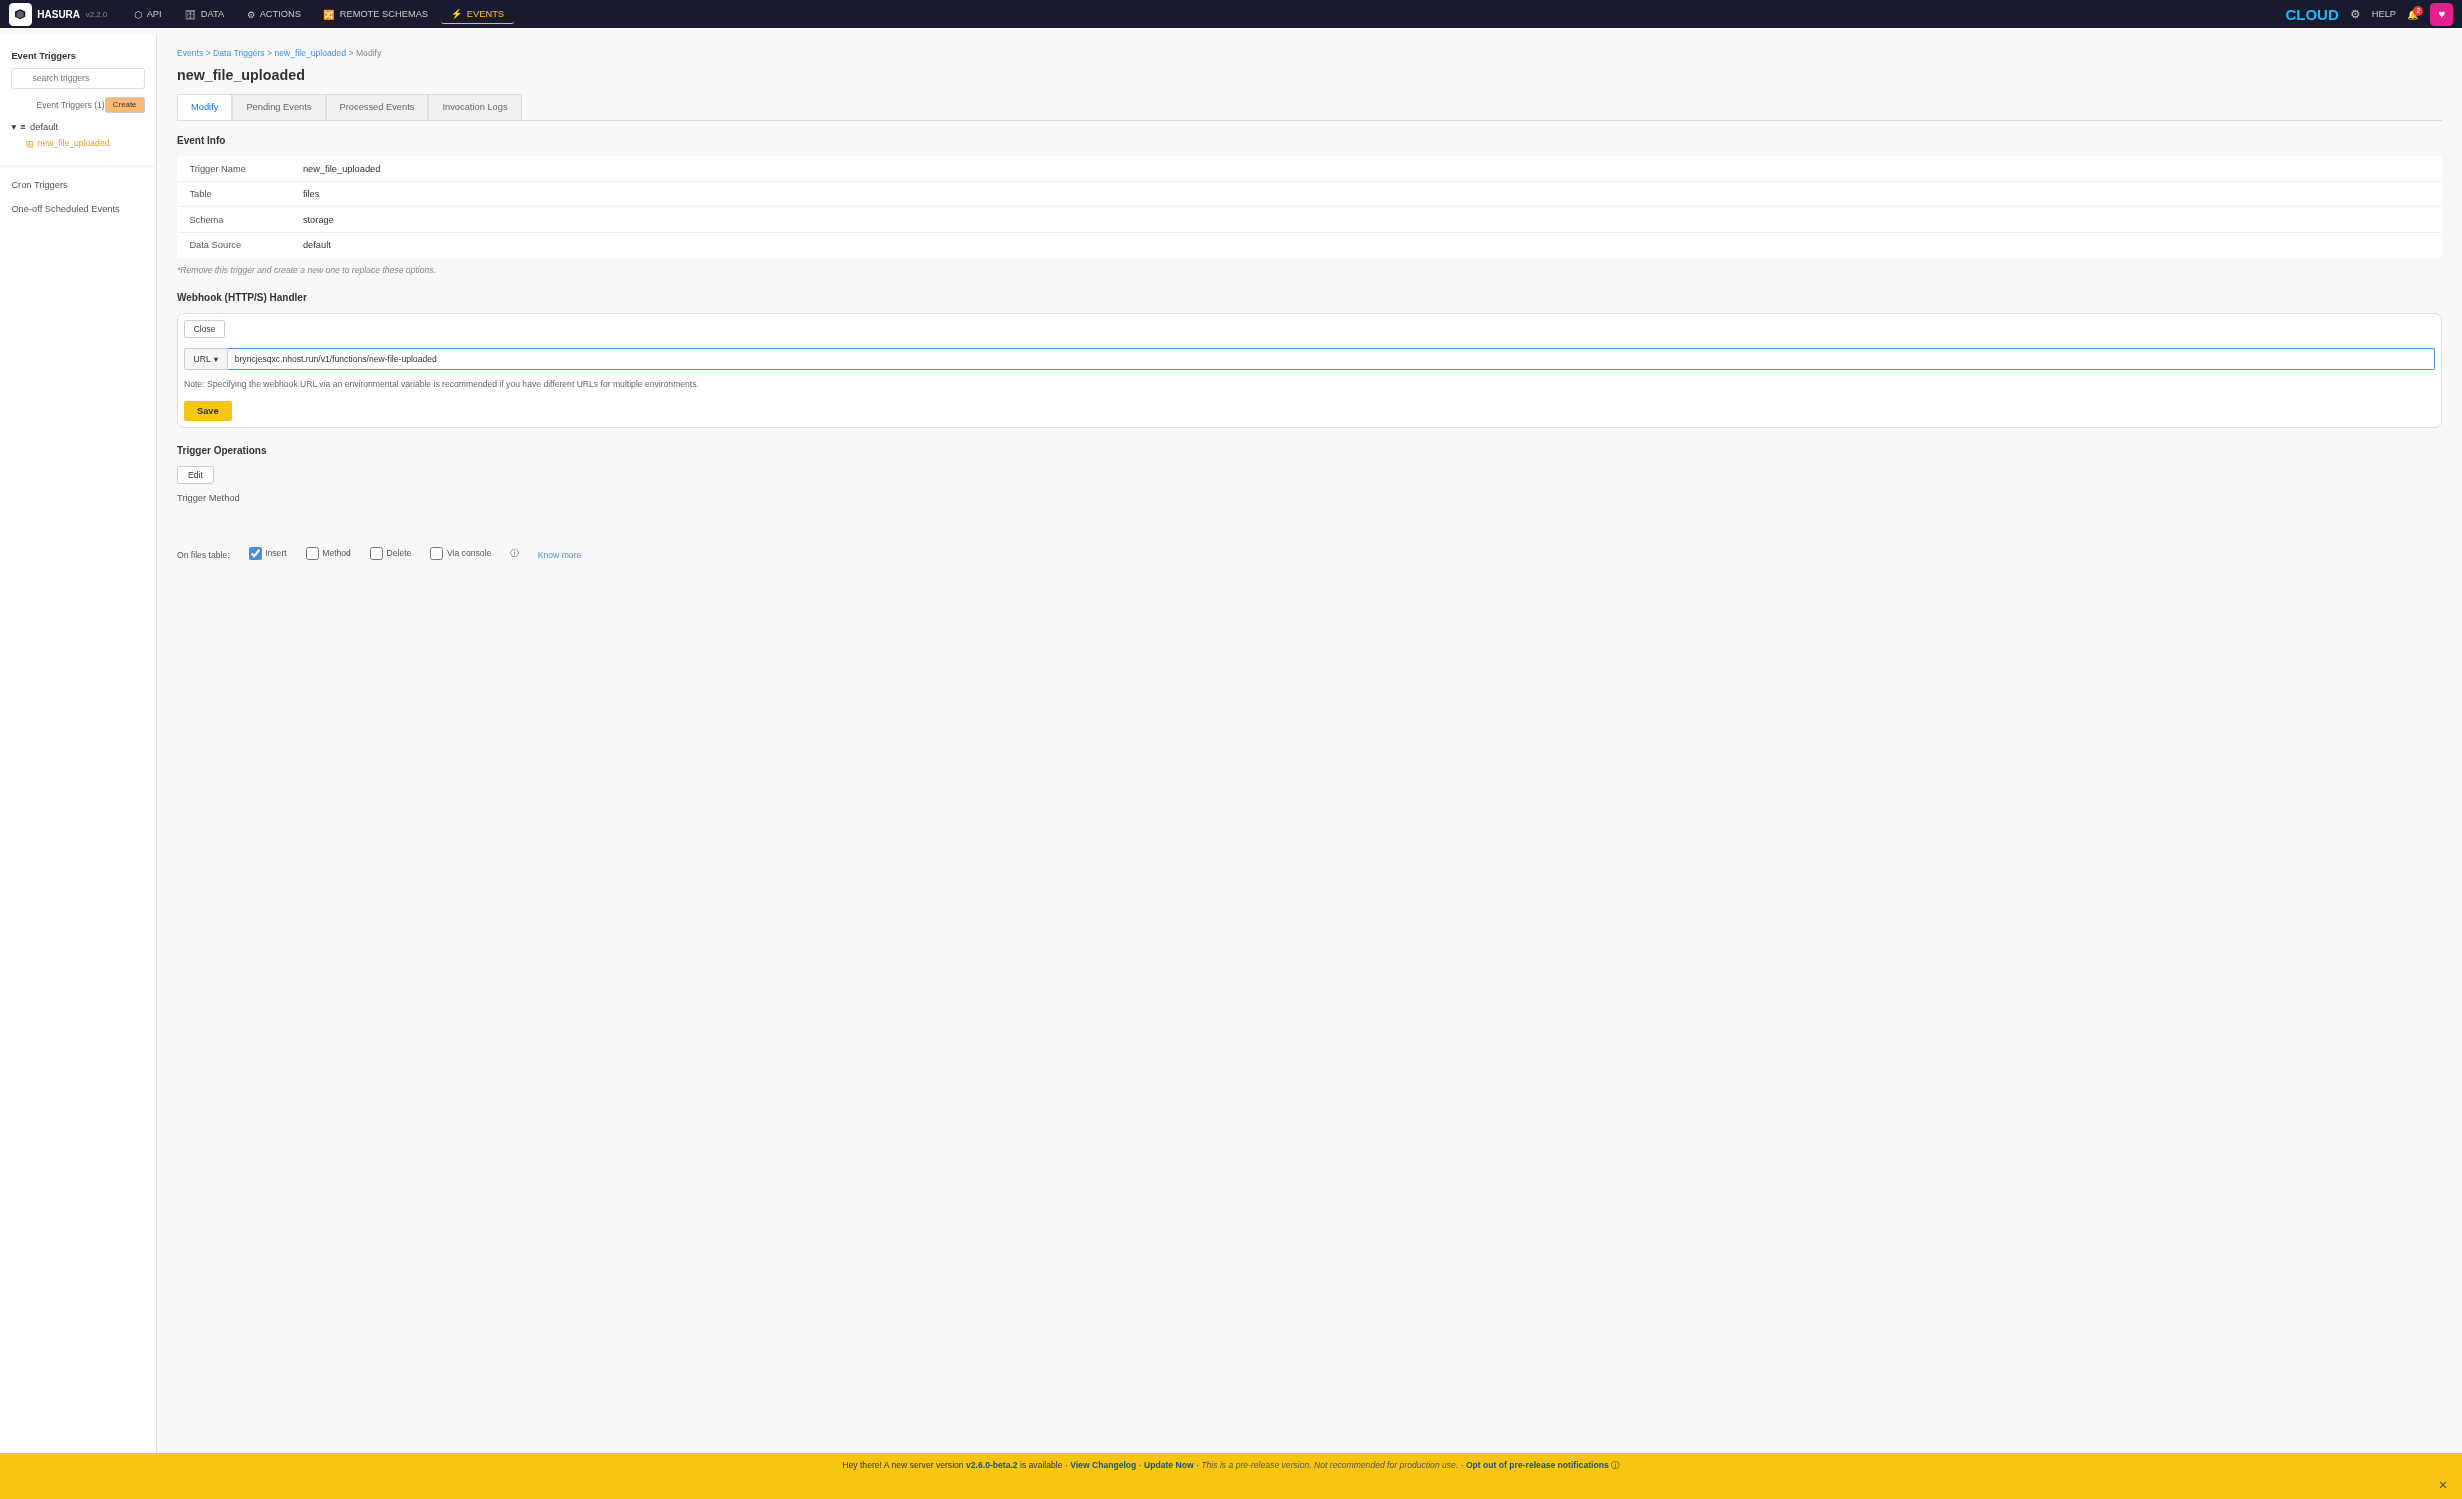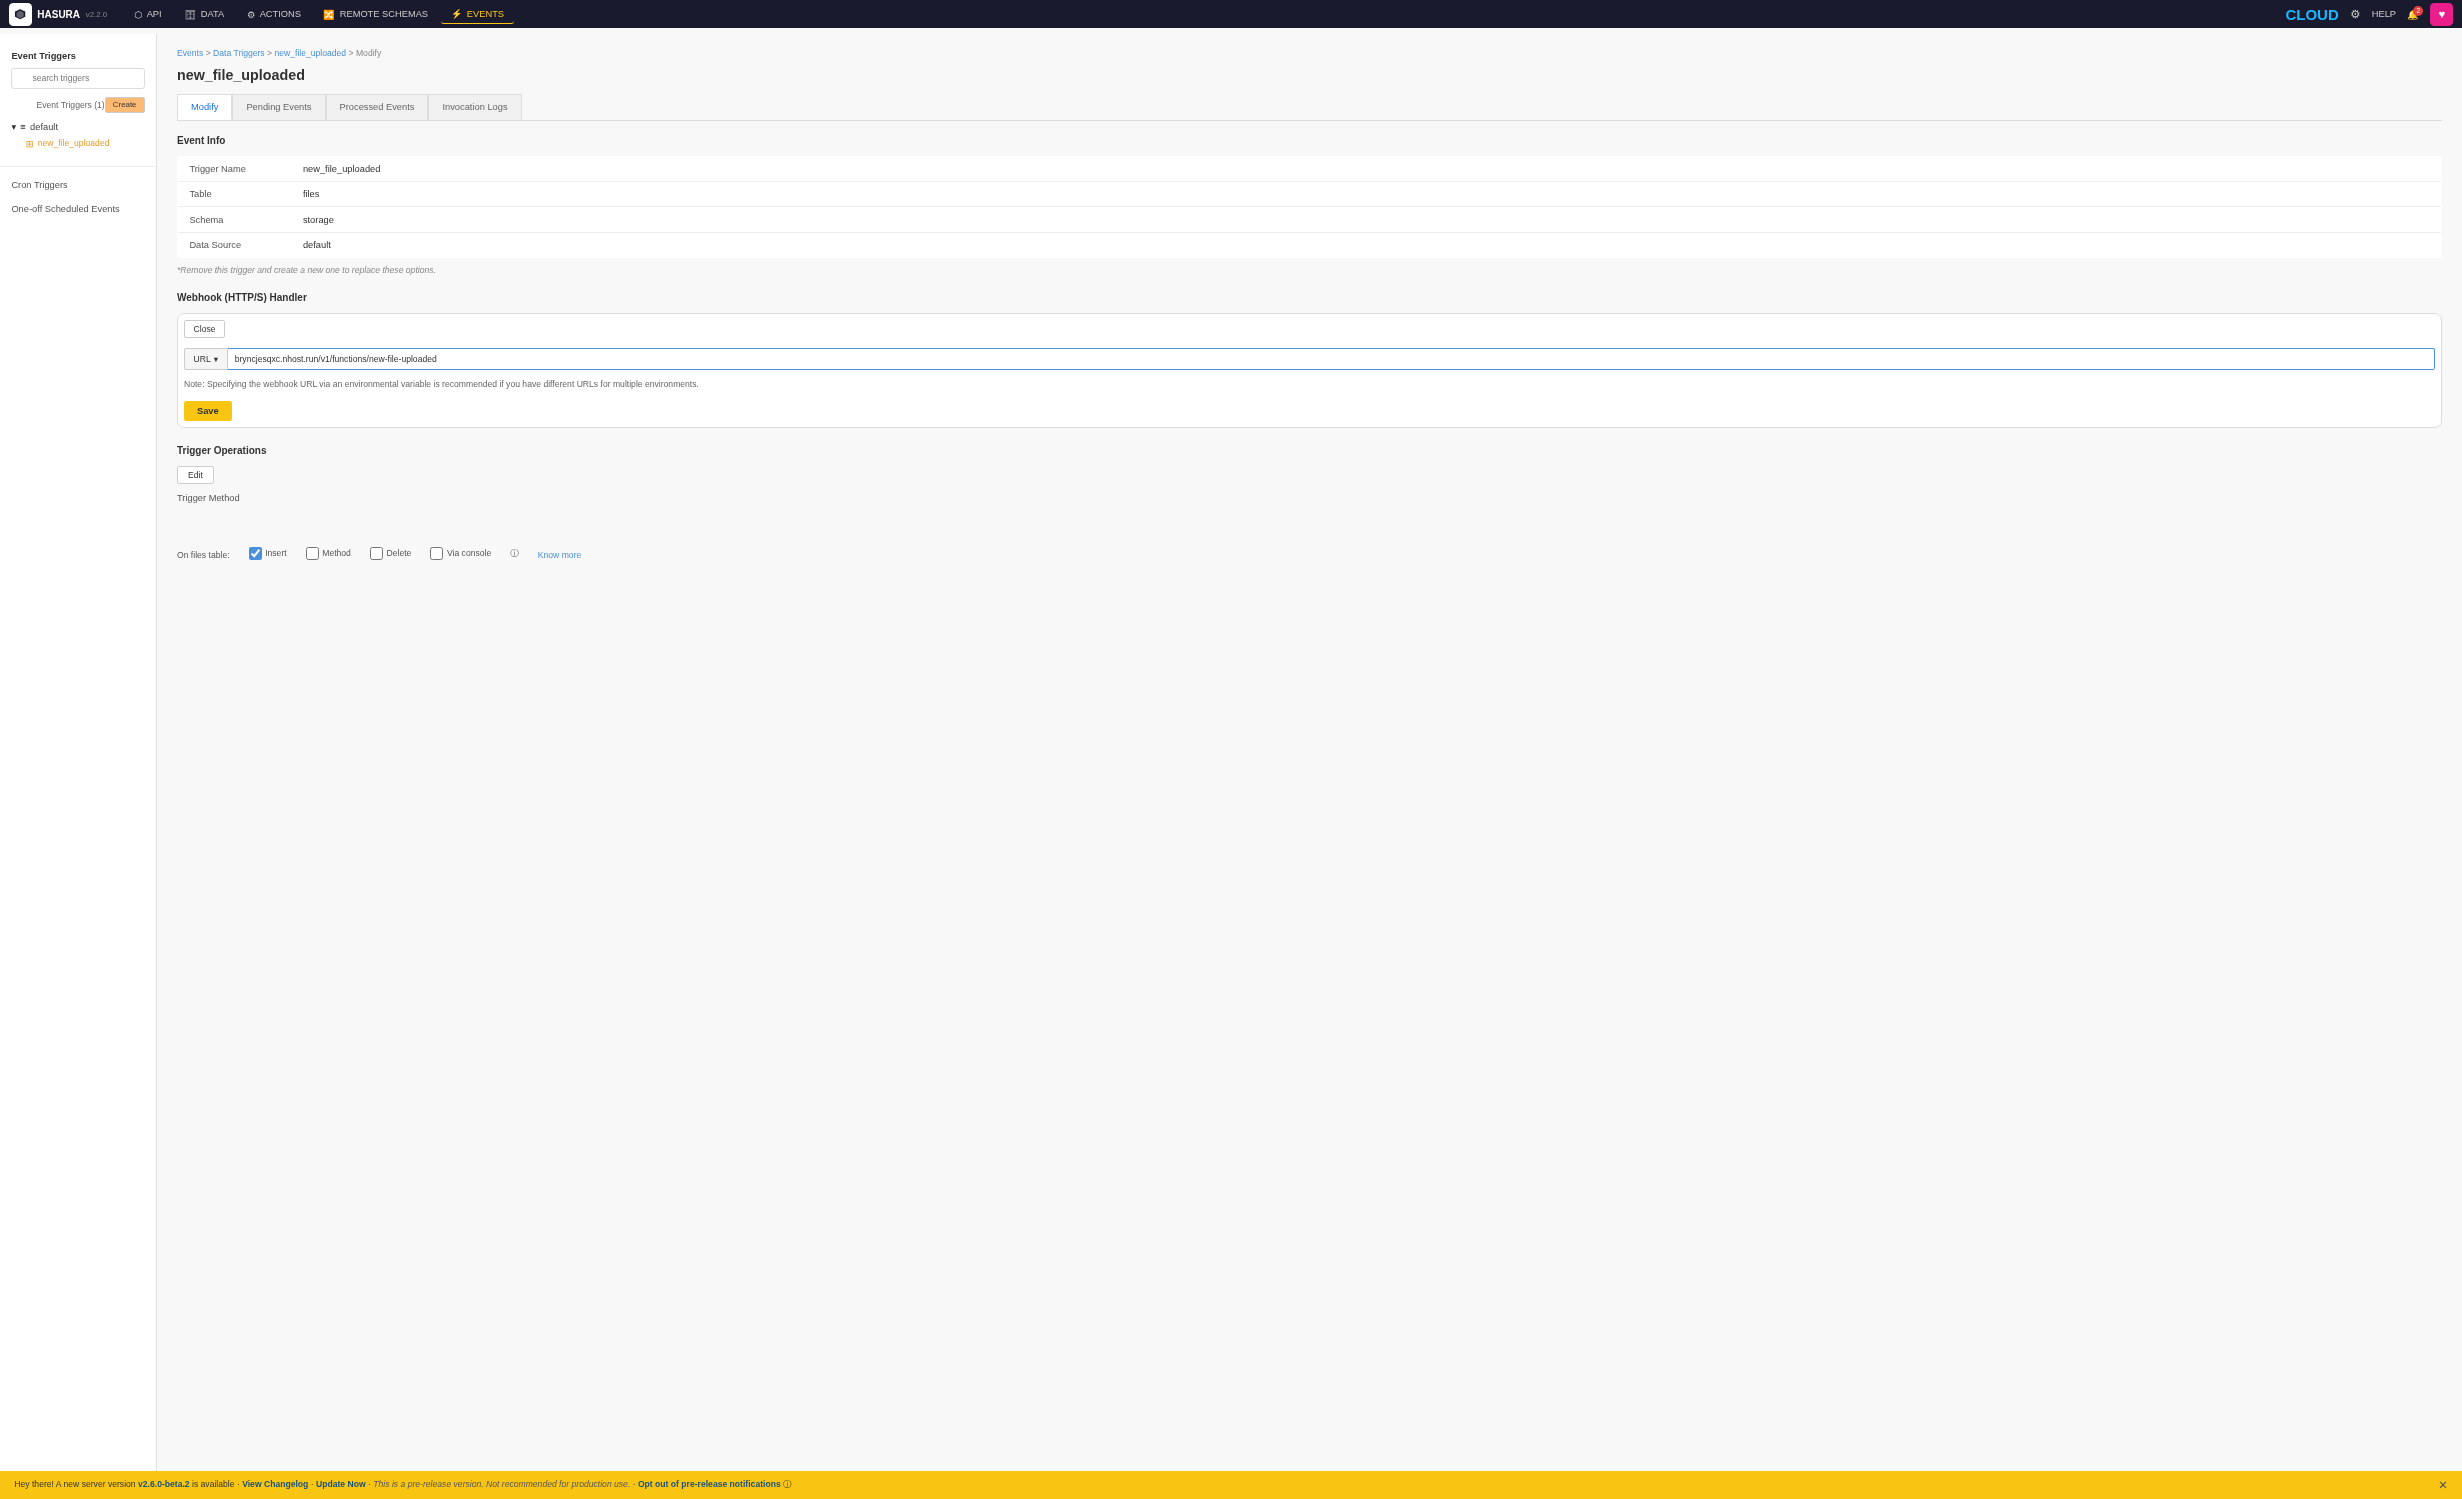--- a/index.html
+++ b/index.html
@@ -87,21 +87,21 @@
     .trigger-method-label { font-size: 9.3px; color: #555; margin-bottom: 5.7px; }
     .checkboxes-row { display: flex; align-items: flex-end; gap: 19px; font-size: 8.6px; color: #555; margin-top: 44px; }
     .checkbox-item { display: flex; align-items: center; gap: 3.6px; }
     .checkbox-item input { accent-color: #4a90d9; }
 
     
     .bottom-banner {
       position: fixed; bottom: 0; left: 0; right: 0;
       background: #f9c513; padding: 7.1px 14.3px;
       display: flex; align-items: center; justify-content: center;
-      gap: 5.7px; font-size: 8.6px; color: #333; z-index: 200;
+      gap: 5.7px; font-size: 8.6px; color: #333; z-index: 200; flex-direction: column;
     }
     .bottom-banner a { color: #1a5276; font-weight: 600; text-decoration: none; }
     .bottom-banner strong { font-weight: 700; color: #1a5276; }
     .banner-close { margin-left: auto; cursor: pointer; font-size: 11.4px; color: #555; background: none; border: none; }
     .banner-link { color: #1a5276; font-weight: 600; cursor: pointer; }
     .banner-italic { font-style: italic; color: #555; }
   </style>
 </head>
 <body>
 

